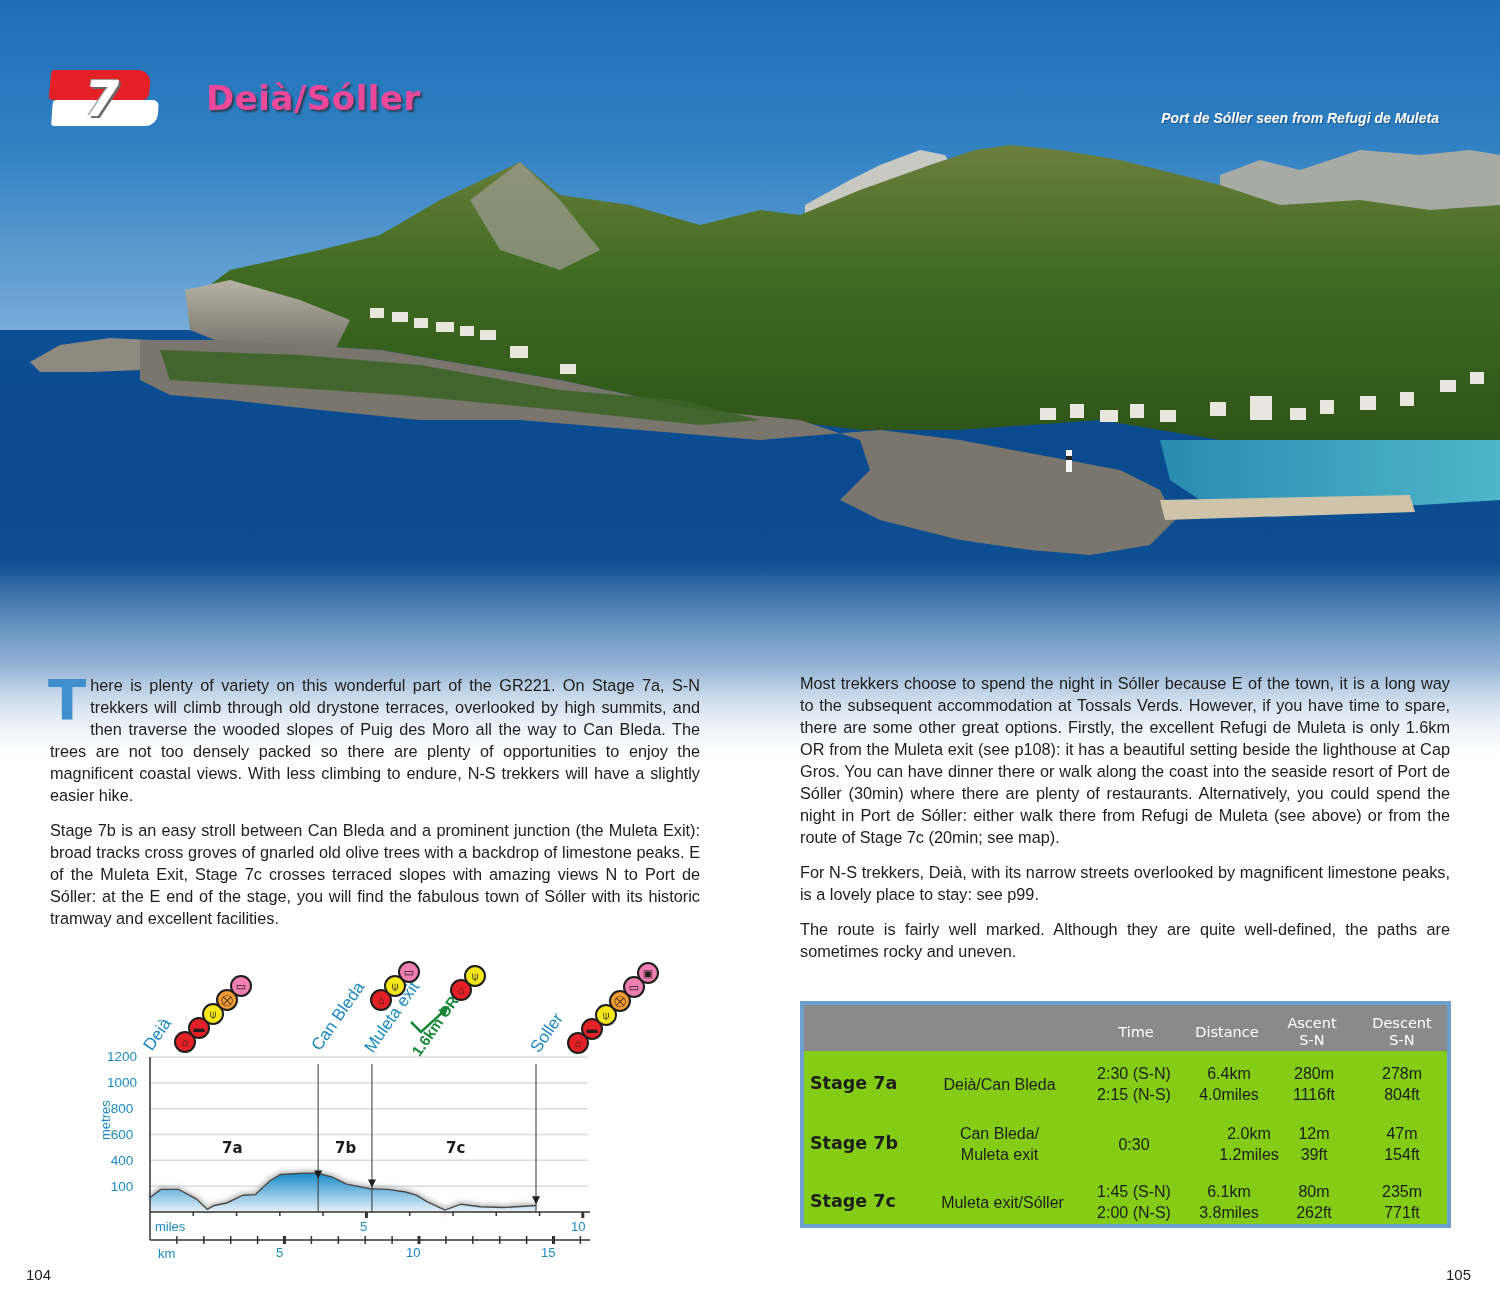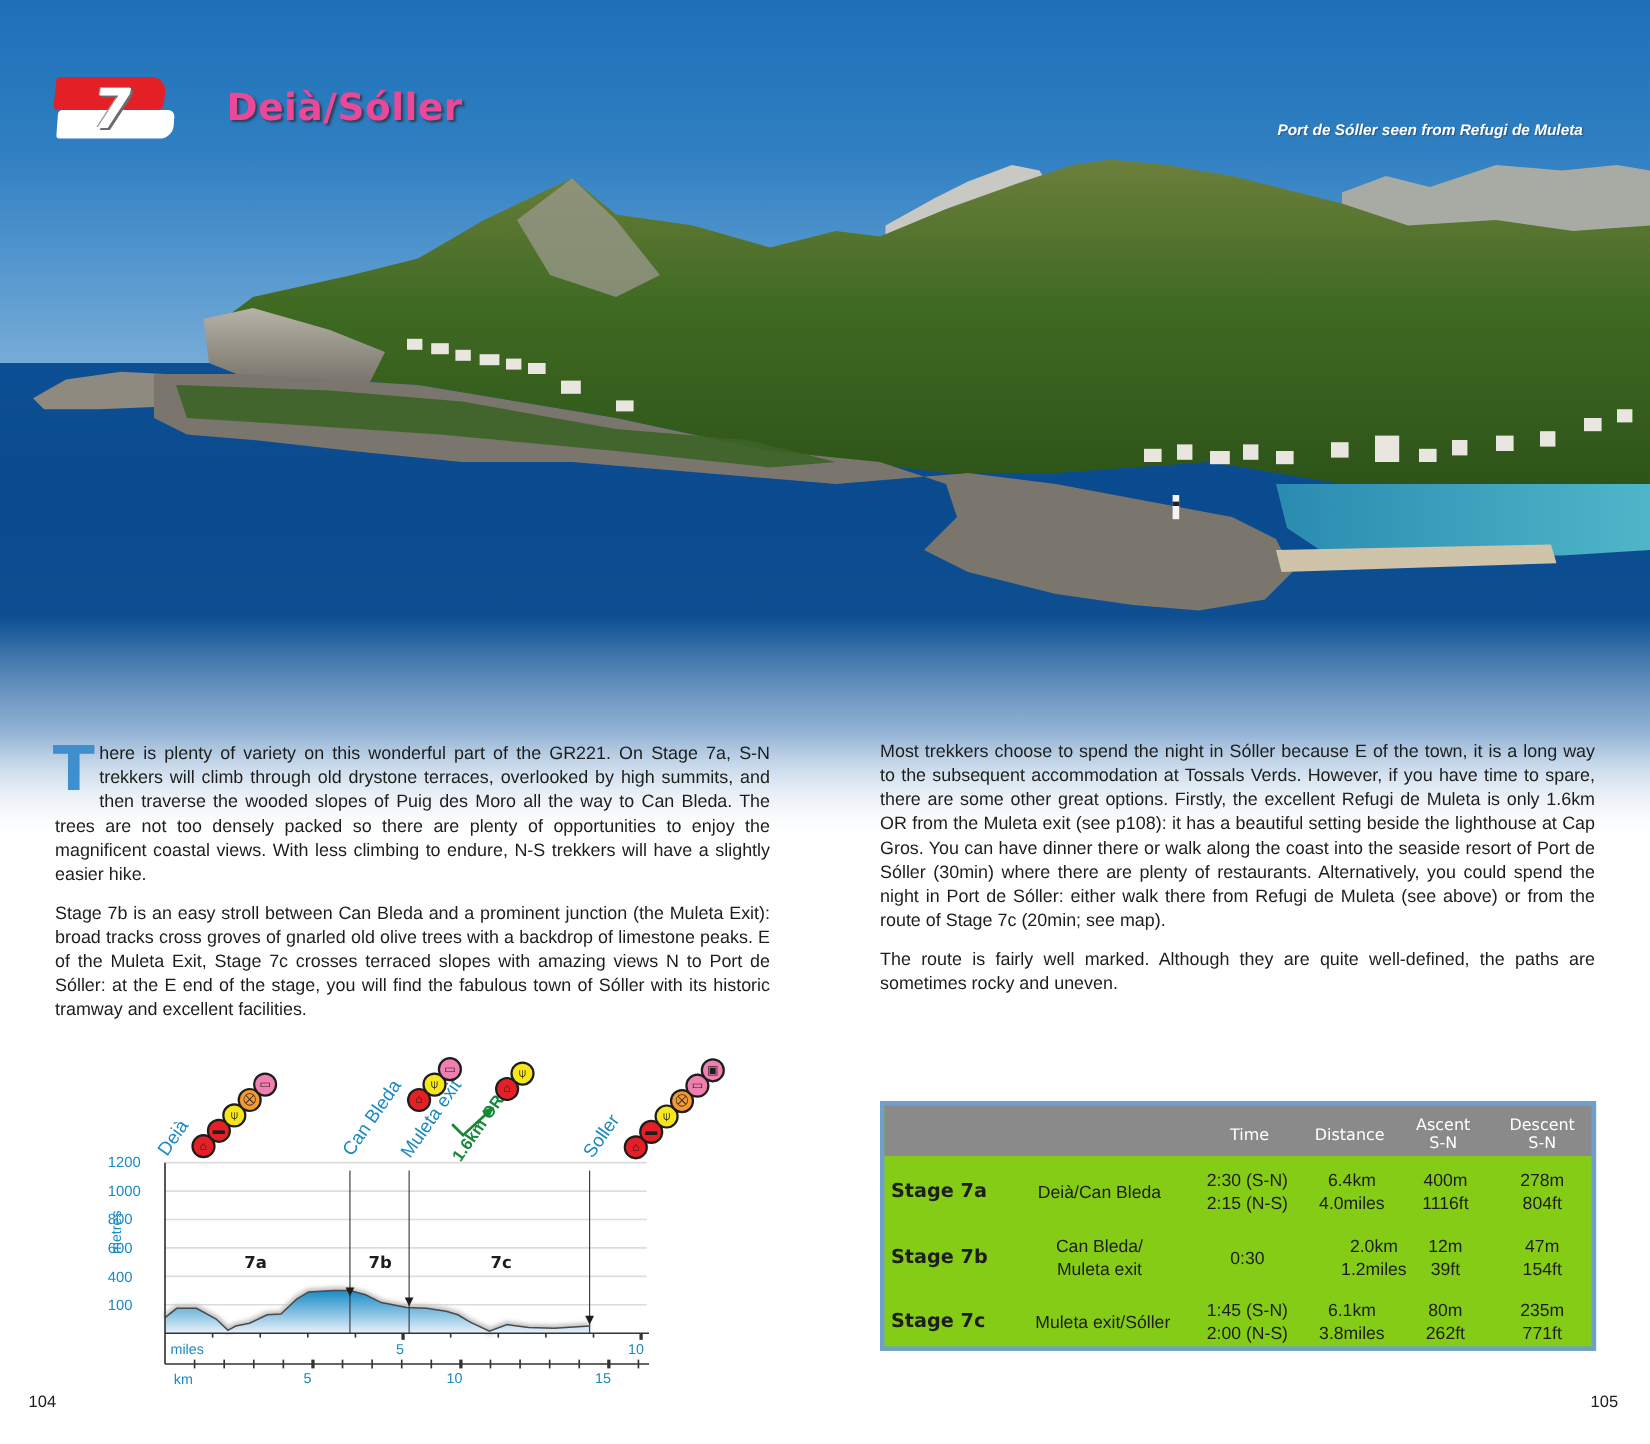--- a/index.html
+++ b/index.html
@@ -68,21 +68,21 @@
     position: absolute; width: 22px; height: 22px; border-radius: 50%; border: 2px solid #1d1d1b;
     display: flex; align-items: center; justify-content: center; font-size: 11px; line-height: 1; color: #1d1d1b;
   }
   .f-house { background: #e32026; }
   .f-bed { background: #e32026; }
   .f-food { background: #f6e61c; }
   .f-shop { background: #f39a33; }
   .f-bus { background: #ee7fb0; }
   .f-train { background: #ee7fb0; }
   .axis-lbl { position: absolute; font-size: 13px; color: #1b8ac0; line-height: 14px; }
-  .y-lbl { position: absolute; font-size: 13.5px; color: #1b8ac0; text-align: left; width: 48px; line-height: 14px; }
+  .y-lbl { position: absolute; font-size: 13.5px; color: #1b8ac0; text-align: center; width: 48px; line-height: 14px; }
   .stage-lbl { position: absolute; font-family: "DejaVu Sans", sans-serif; font-weight: bold; font-size: 15px; color: #1d1d1b; }
   .y-title { position: absolute; left: 98px; top: 1140px; font-size: 13px; color: #1b8ac0; transform: rotate(-90deg); transform-origin: left top; }
 
   
   .stage-table {
     position: absolute; left: 800px; top: 1001px; width: 651px; height: 227px;
     border: 4px solid #6d9fcf; background: #84cc16;
   }
   .stage-table .thead {
     position: absolute; left: 0; top: 0; width: 643px; height: 46px; background: #8a8a8a;
@@ -171,20 +171,21 @@
 <div class="chapter-title">Deià/Sóller</div>
 <div class="photo-caption">Port de Sóller seen from Refugi de Muleta</div>
 
 <div class="col col-left">
   <p><span class="dropcap">T</span><span>here is plenty of variety on this wonderful part of the GR221. On Stage 7a, S-N trekkers will climb through old drystone terraces, overlooked by high summits, and then traverse the wooded slopes of Puig des Moro all the way to Can Bleda. The trees are not too densely packed so there are plenty of opportunities to enjoy the magnificent coastal views. With less climbing to endure, N-S trekkers will have a slightly easier hike.</span></p>
   <p>Stage 7b is an easy stroll between Can Bleda and a prominent junction (the Muleta Exit): broad tracks cross groves of gnarled old olive trees with a backdrop of limestone peaks. E of the Muleta Exit, Stage 7c crosses terraced slopes with amazing views N to Port de Sóller: at the E end of the stage, you will find the fabulous town of Sóller with its historic tramway and excellent facilities.</p>
 </div>
 
 <div class="col col-right">
   <p>Most trekkers choose to spend the night in Sóller because E of the town, it is a long way to the subsequent accommodation at Tossals Verds. However, if you have time to spare, there are some other great options. Firstly, the excellent Refugi de Muleta is only 1.6km OR from the Muleta exit (see p108): it has a beautiful setting beside the lighthouse at Cap Gros. You can have dinner there or walk along the coast into the seaside resort of Port de Sóller (30min) where there are plenty of restaurants. Alternatively, you could spend the night in Port de Sóller: either walk there from Refugi de Muleta (see above) or from the route of Stage 7c (20min; see map).</p>
+  <p>For N-S trekkers, Deià, with its narrow streets overlooked by magnificent limestone peaks, is a lovely place to stay: see p99.</p>
   <p>The route is fairly well marked. Although they are quite well-defined, the paths are sometimes rocky and uneven.</p>
 </div>
 
 <div>
   <svg id="elev-svg" width="700" height="340" viewBox="0 0 700 340" style="position:absolute;left:0;top:930px">
     <defs>
       <linearGradient id="gElev" x1="0" y1="0" x2="0" y2="1">
         <stop offset="0" stop-color="#1a8bc9"></stop>
         <stop offset="1" stop-color="#e6f1f9"></stop>
       </linearGradient>
@@ -315,21 +316,21 @@
     <div class="cell" style="left:118px;top:17px;width:155px">Deià/Can Bleda</div>
     <div class="cell" style="left:280px;top:6px;width:100px">
       <div>2:30 (S-N)</div>
       <div>2:15 (N-S)</div>
     </div>
     <div class="cell" style="left:380px;top:6px;width:90px">
       <div>6.4km</div>
       <div>4.0miles</div>
     </div>
     <div class="cell" style="left:470px;top:6px;width:80px">
-      <div>400m</div>
+      <div>280m</div>
       <div>1116ft</div>
     </div>
     <div class="cell" style="left:558px;top:6px;width:80px">
       <div>278m</div>
       <div>804ft</div>
     </div>
   </div>
 
   <div class="row" style="top:112px">
     <div class="cell stage" style="left:6px;top:16px;width:110px">Stage 7b</div>

